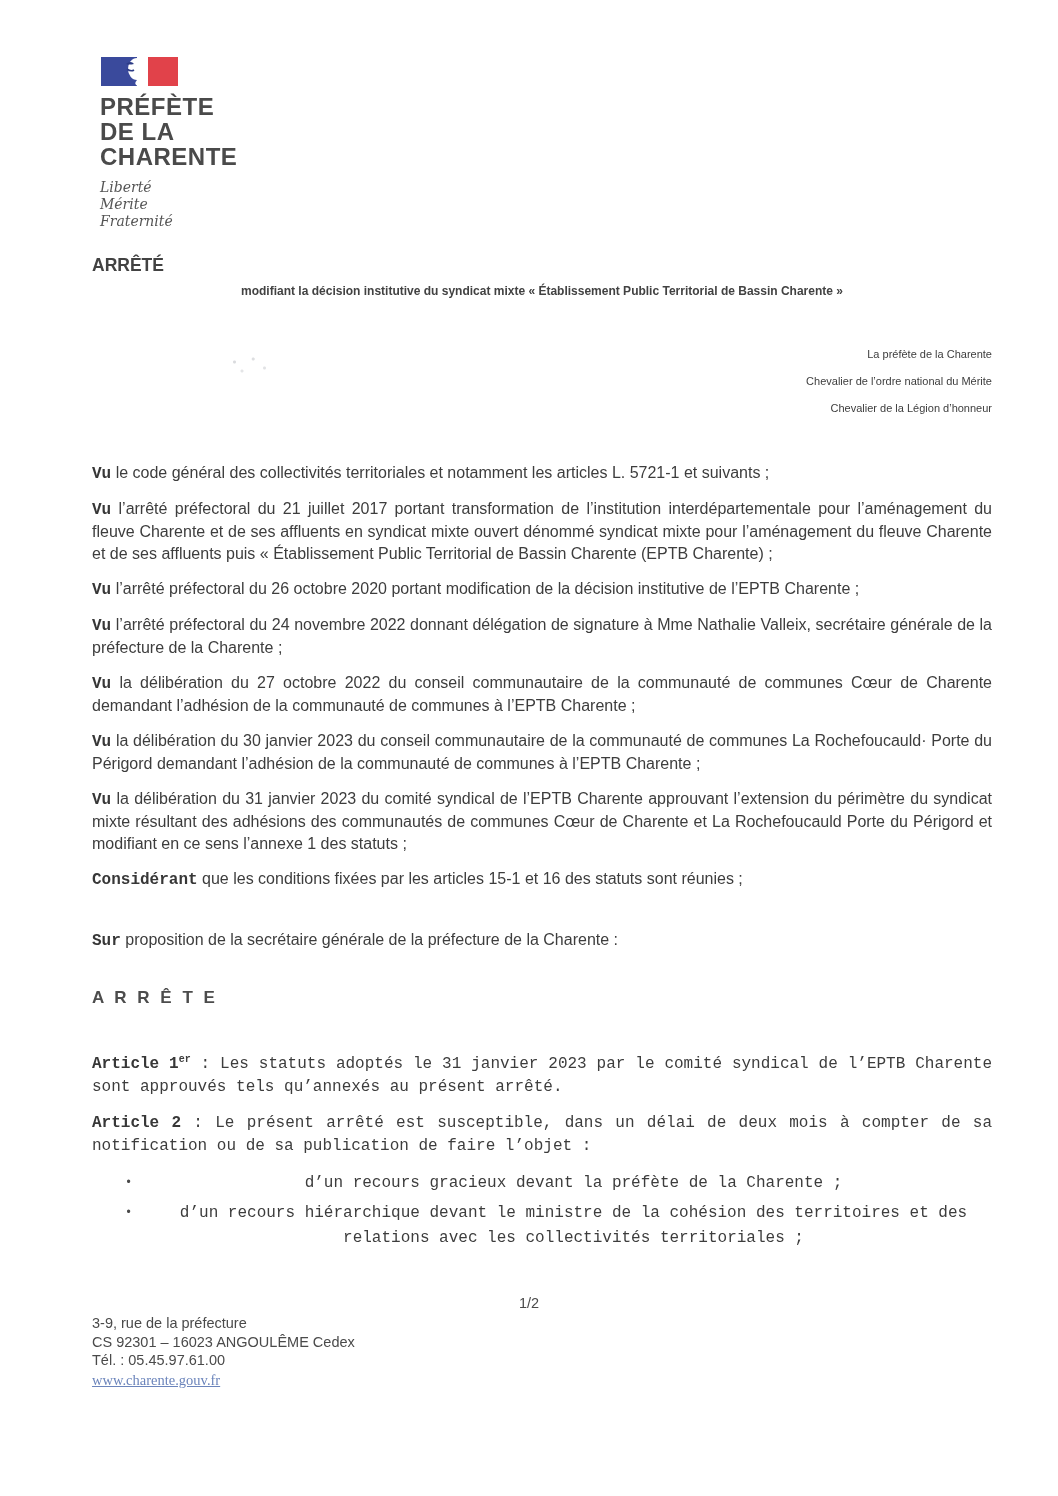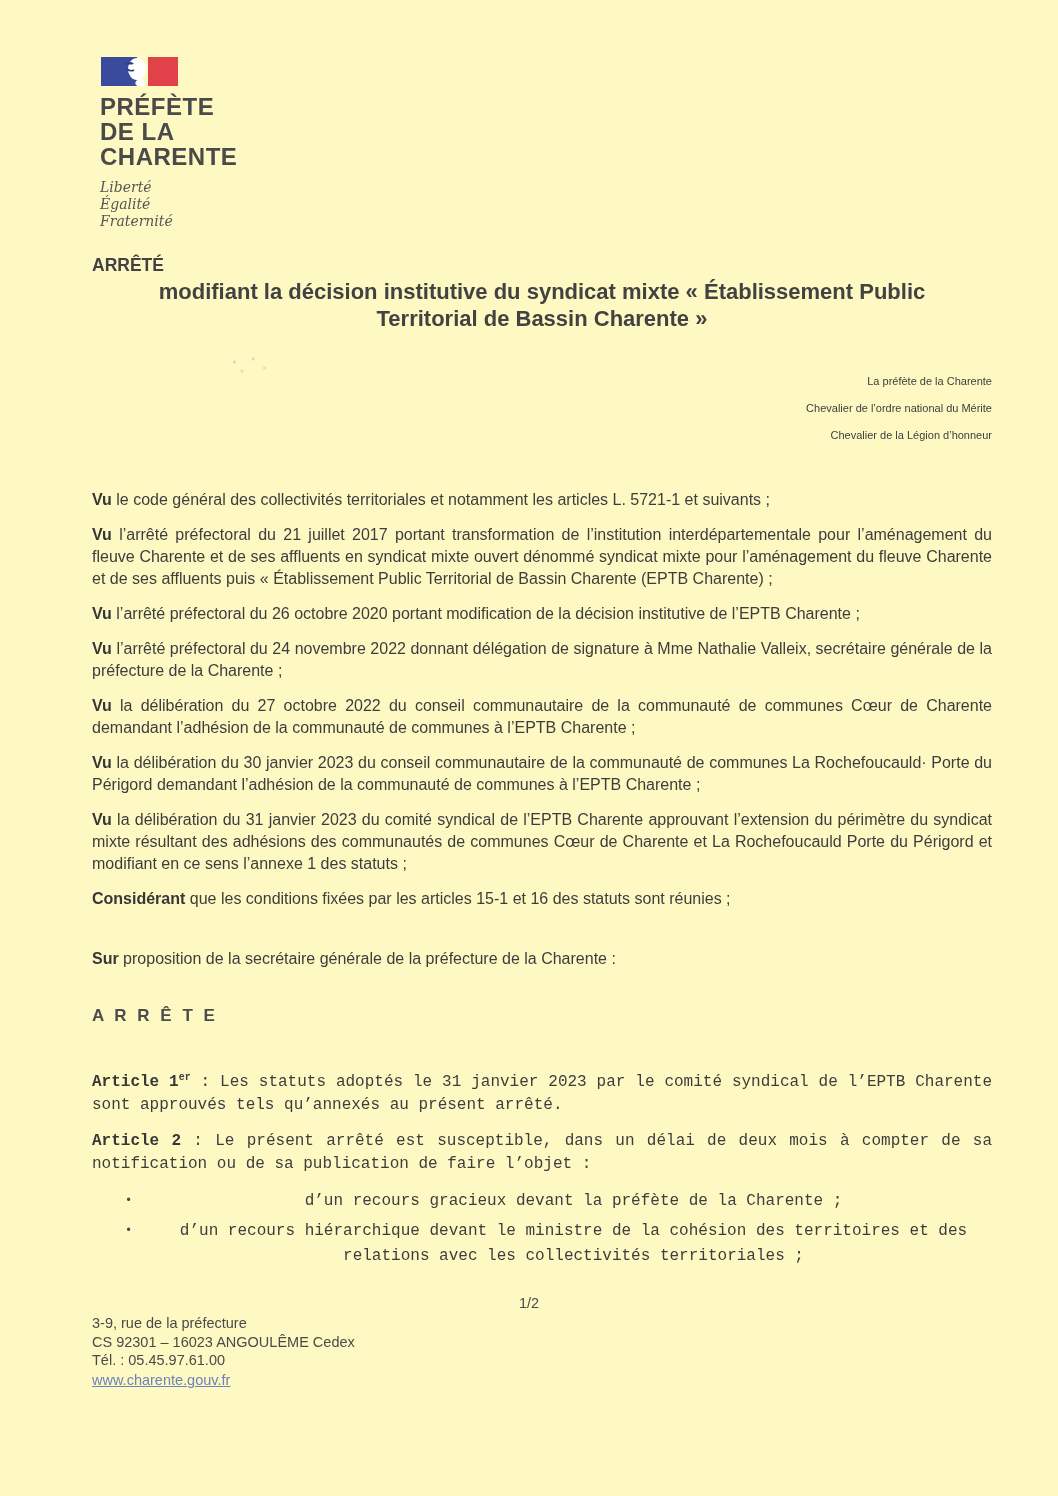--- a/index.html
+++ b/index.html
@@ -1,20 +1,20 @@
 <!DOCTYPE html>
 <html><head>
 <meta charset="utf-8">
 <style>
   html,body { margin:0; padding:0; background:#e8e8e8; }
   .page {
     position:relative;
     width:1058px; height:1496px;
     margin:0 auto;
-    background:#fef9c3;
+    background:#ffffff;
     font-family:"Liberation Sans", sans-serif;
     color:#3d3d3d;
     overflow:hidden;
   }
 
   
   .gov-block { position:absolute; left:100px; top:56px; }
   .flag { display:block; }
   .brand-name {
     margin-top:6px;
@@ -39,33 +39,33 @@
   }
 
   
   .doc { position:absolute; left:92px; top:253px; width:900px; }
 
   .title-main {
     font-weight:700; font-size:17.5px; line-height:25px;
     color:#424242;
   }
   .title-sub {
-    text-align:center; font-weight:700; font-size:22px; line-height:27px;
+    text-align:center; font-weight:700; font-size:12px; line-height:27px;
     color:#424242; padding:0 30px;
   }
 
   .issuer { margin-top:36px; text-align:right; font-size:11px; line-height:27px; }
 
   .recitals { margin-top:40px; }
   .para {
     margin:0 0 13px 0;
     text-align:justify;
     font-size:16px; line-height:22px;
   }
-  .para .lead { font-weight:700; color:#373737; }
+  .para .lead { font-weight:700; color:#373737;font-family:Liberation Mono, monospace; }
 
   .proposition { margin-top:38px; }
 
   .decree-heading {
     margin-top:36px;
     text-align:left; font-weight:700;
     font-size:17px; letter-spacing:3px; color:#4c4c4c;
   }
 
   .articles { margin-top:40px;font-family:Liberation Mono, monospace; }
@@ -81,21 +81,21 @@
   .bullet-marker {
     flex:0 0 auto; width:30px; margin-left:33px;
     font-size:12px; line-height:25px; color:#4a4a4a;
   }
   .bullet-text { flex:1 1 auto;text-align:center; }
 
   
   .footer { position:absolute; left:92px; top:1314px; font-size:14.5px; line-height:18.5px; color:#4a4a4a; }
   .footer-link {
     display:inline-block; margin-top:1px;
-    color:#6b84bb; text-decoration:underline; cursor:pointer;
+    color:#6b84bb; text-decoration:underline; cursor:pointer;font-family:Liberation Serif, serif;
   }
   .page-number {
     position:absolute; top:1295px; left:50%; transform:translateX(-50%);
     font-size:14.5px; color:#4a4a4a;
   }
 </style>
 </head>
 <body>
 
 <div class="page">
@@ -109,21 +109,21 @@
       <path d="M27 13 q4 3 7 1" stroke="#2c3b85" stroke-width="1.6" fill="none"></path>
       <rect x="48" y="1" width="30" height="29" fill="#e1424a"></rect>
     </svg>
     <div class="brand-name">
       <div>PRÉFÈTE</div>
       <div>DE LA</div>
       <div>CHARENTE</div>
     </div>
     <div class="motto">
       <div>Liberté</div>
-      <div>Égalité</div>
+      <div>Mérite</div>
       <div>Fraternité</div>
     </div>
   </div>
 
   <div class="scan-artifact"></div>
 
   <div class="doc">
 
     <div class="title-main">ARRÊTÉ</div>
     <div class="title-sub">modifiant la décision institutive du syndicat mixte « Établissement Public Territorial de Bassin Charente »</div>

